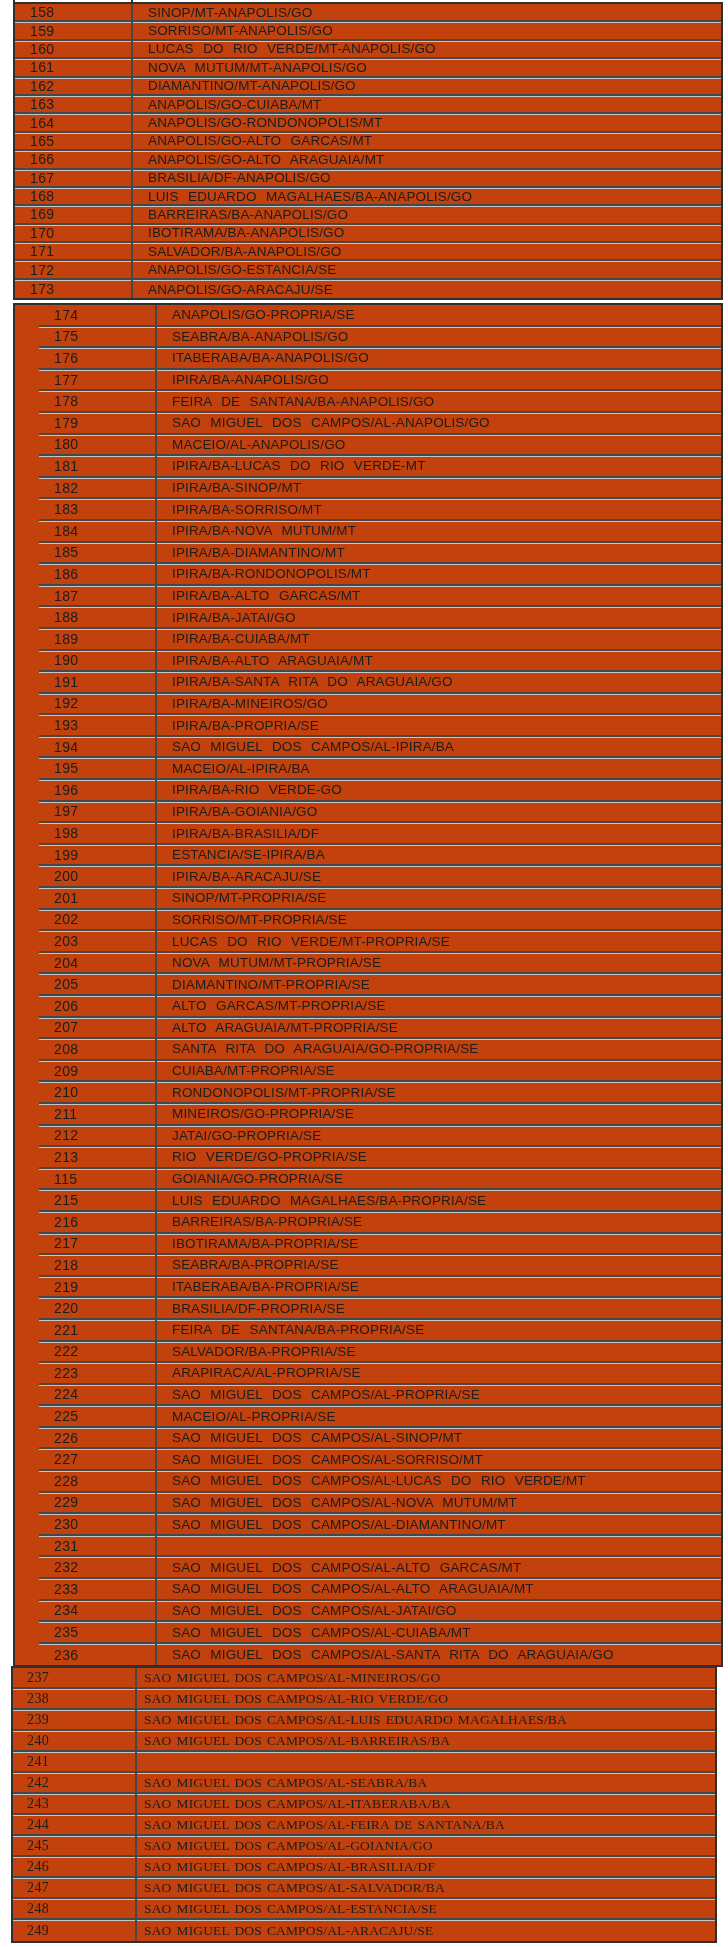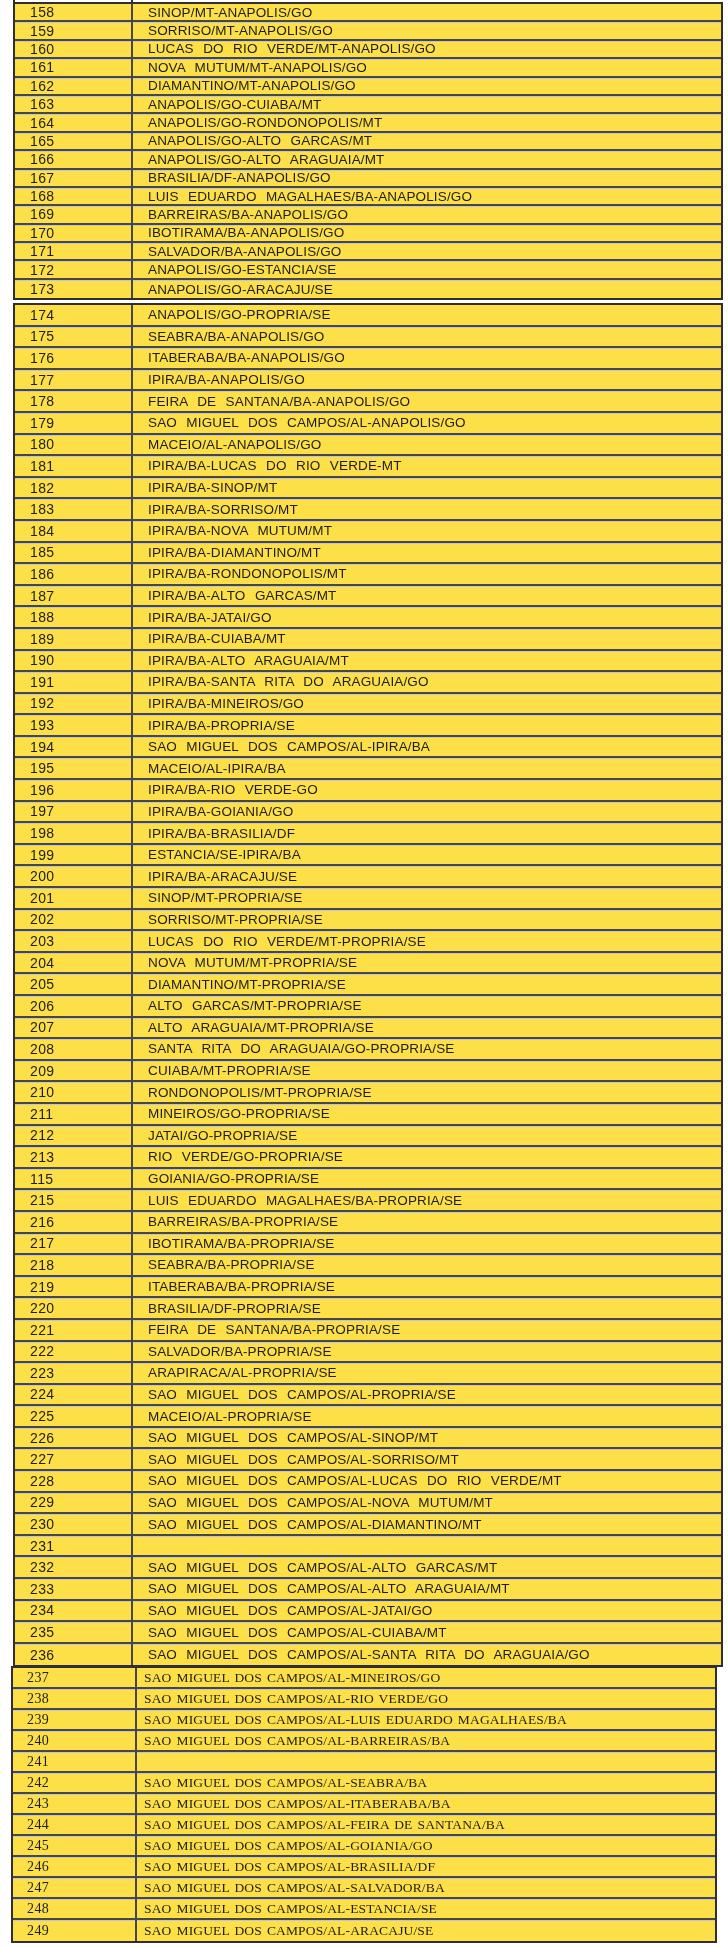--- a/index.html
+++ b/index.html
@@ -7,24 +7,24 @@
     width: 728px; height: 1947px;
     background: #ffffff;
     position: relative;
     font-family: "Liberation Sans", sans-serif;
     overflow: hidden;
   }
   .rtable {
     position: absolute;
     box-sizing: border-box;
     border: 2px solid #2f2f2f;
-    background: #fde047;
+    background: #c2410c;
   }
   .t1 { left: 13px; top: 2px;    width: 710px; }
-  .t2 { left: 13px; top: 303px;  width: 710px; }
+  .t2 { left: 13px; top: 303px;  width: 710px; padding-left: 24px; }
   .t3 { left: 11px; top: 1666px; width: 706px; }
   .row {
     display: flex;
     box-sizing: border-box;
     border-bottom: 2px solid #474747;
     box-shadow: 0 1px 0 #c6c6c6;
   }
   .row:last-child { border-bottom: none; box-shadow: none; }
   .t1 .row { height: 18.4px; }
   .t2 .row { height: 21.6px; }

